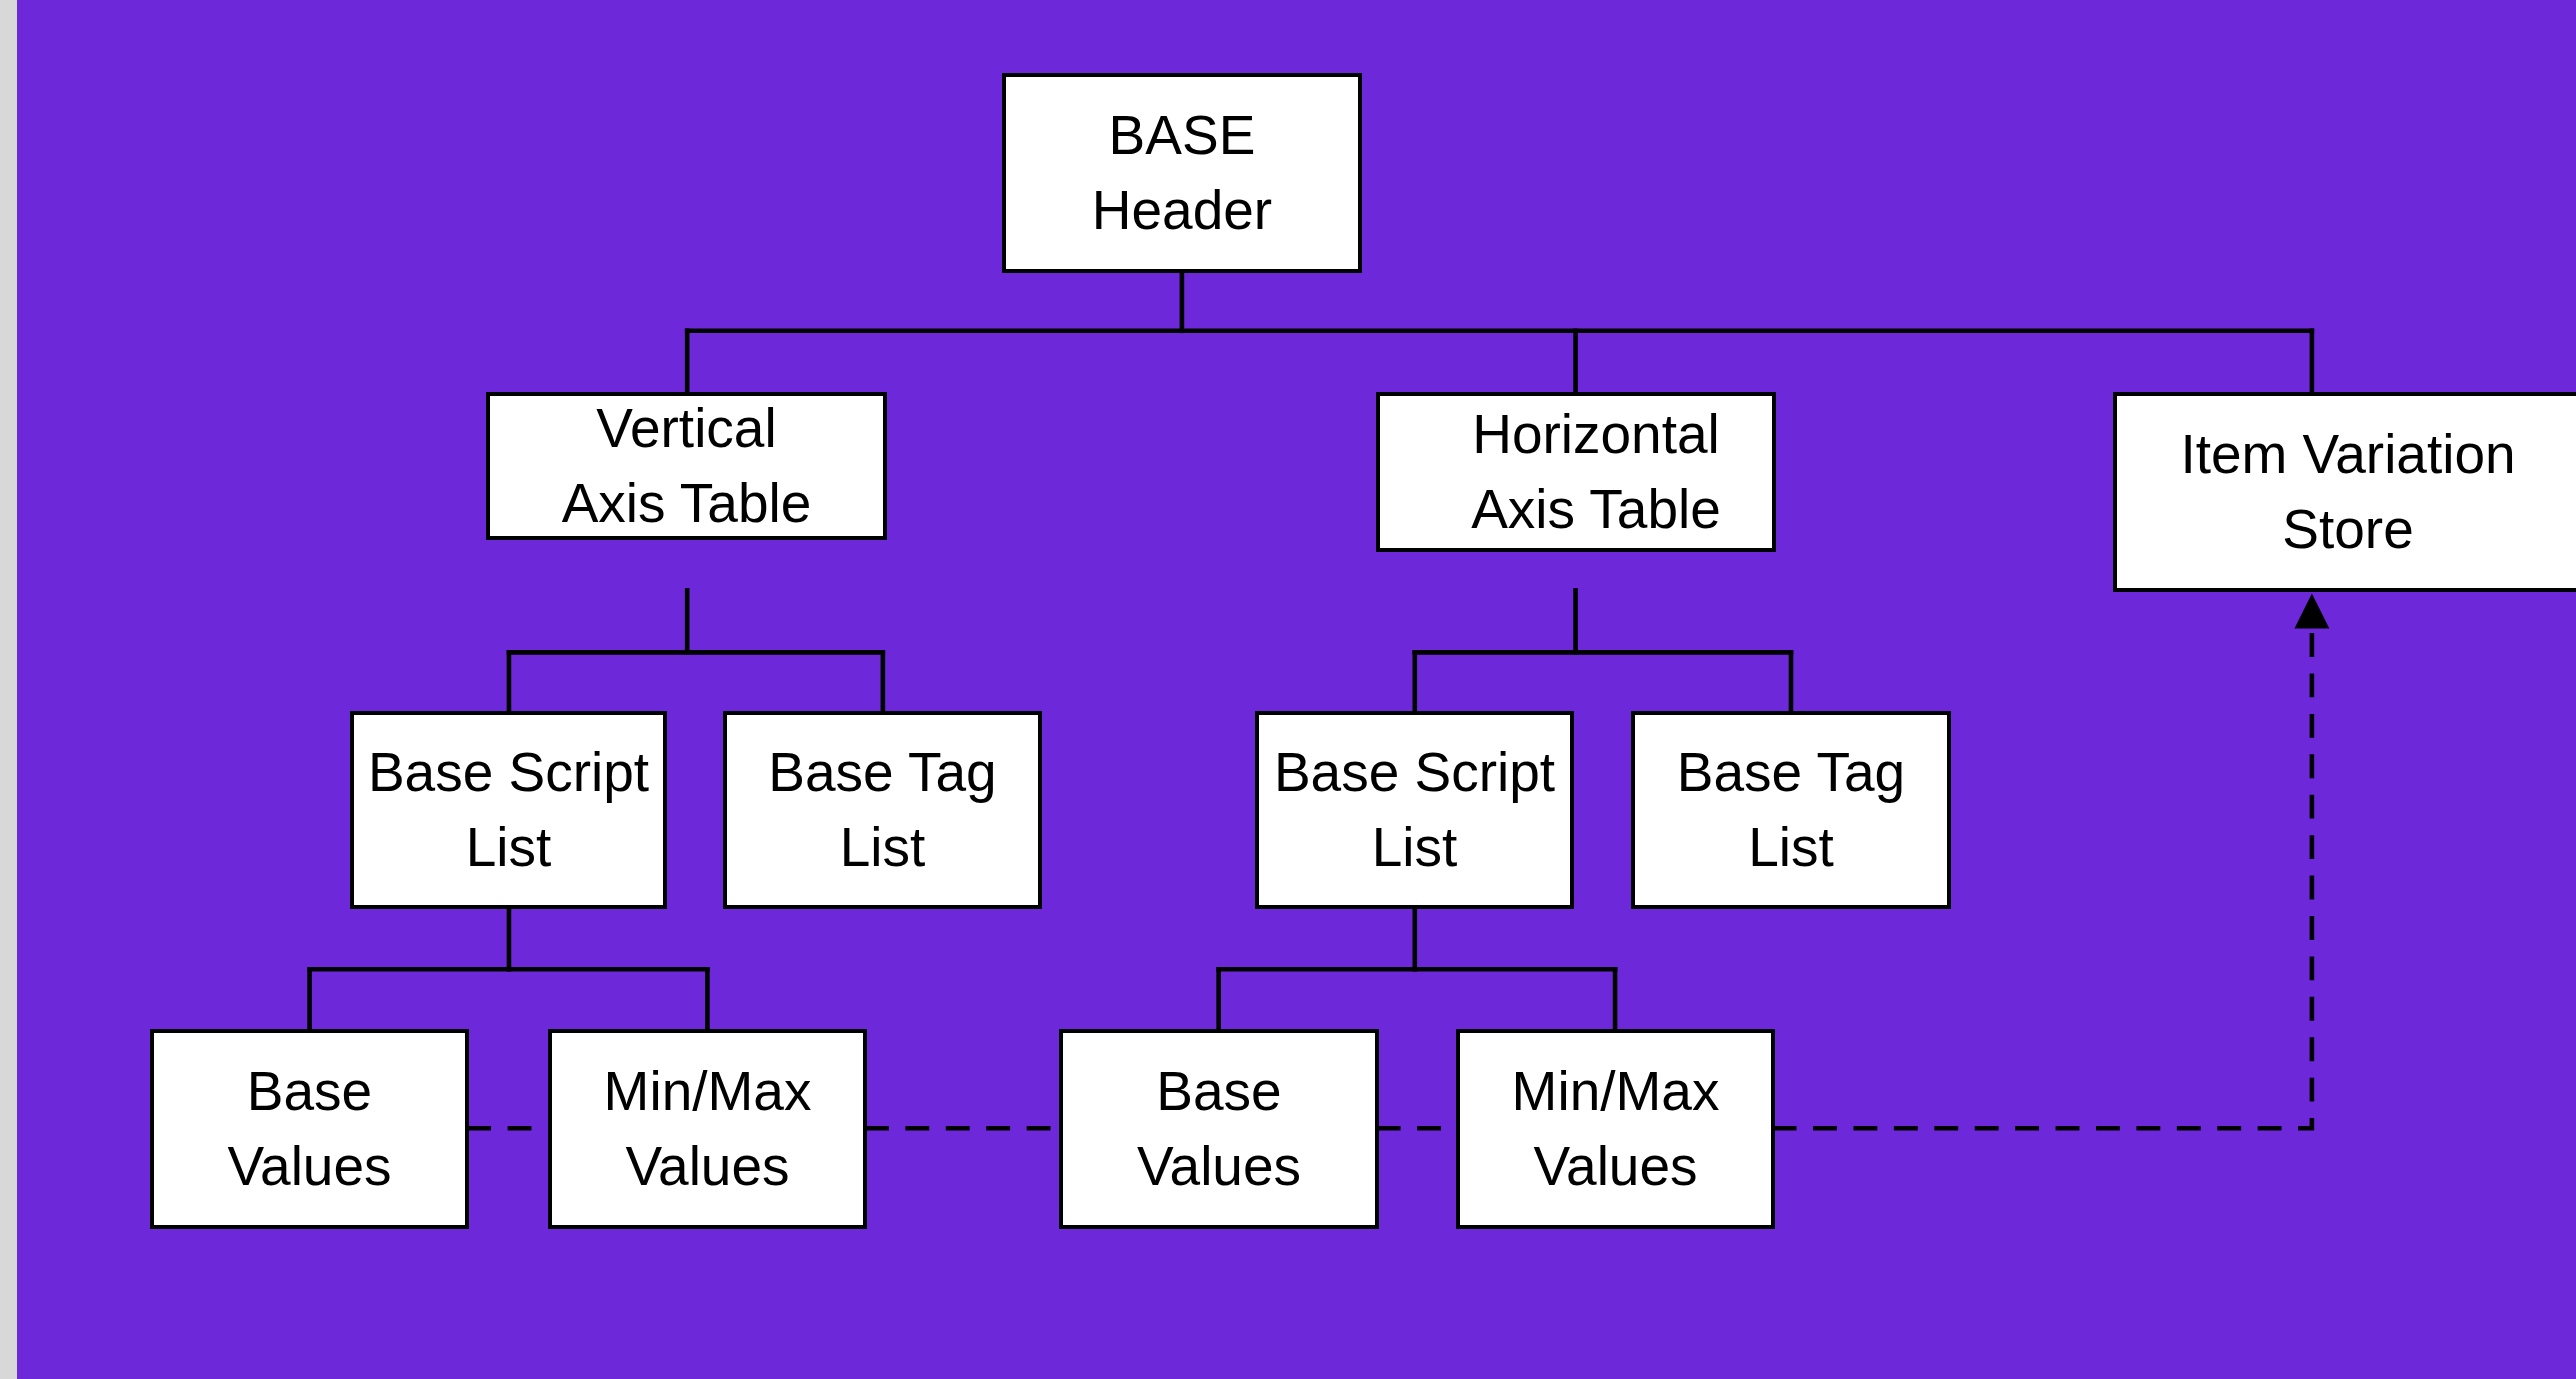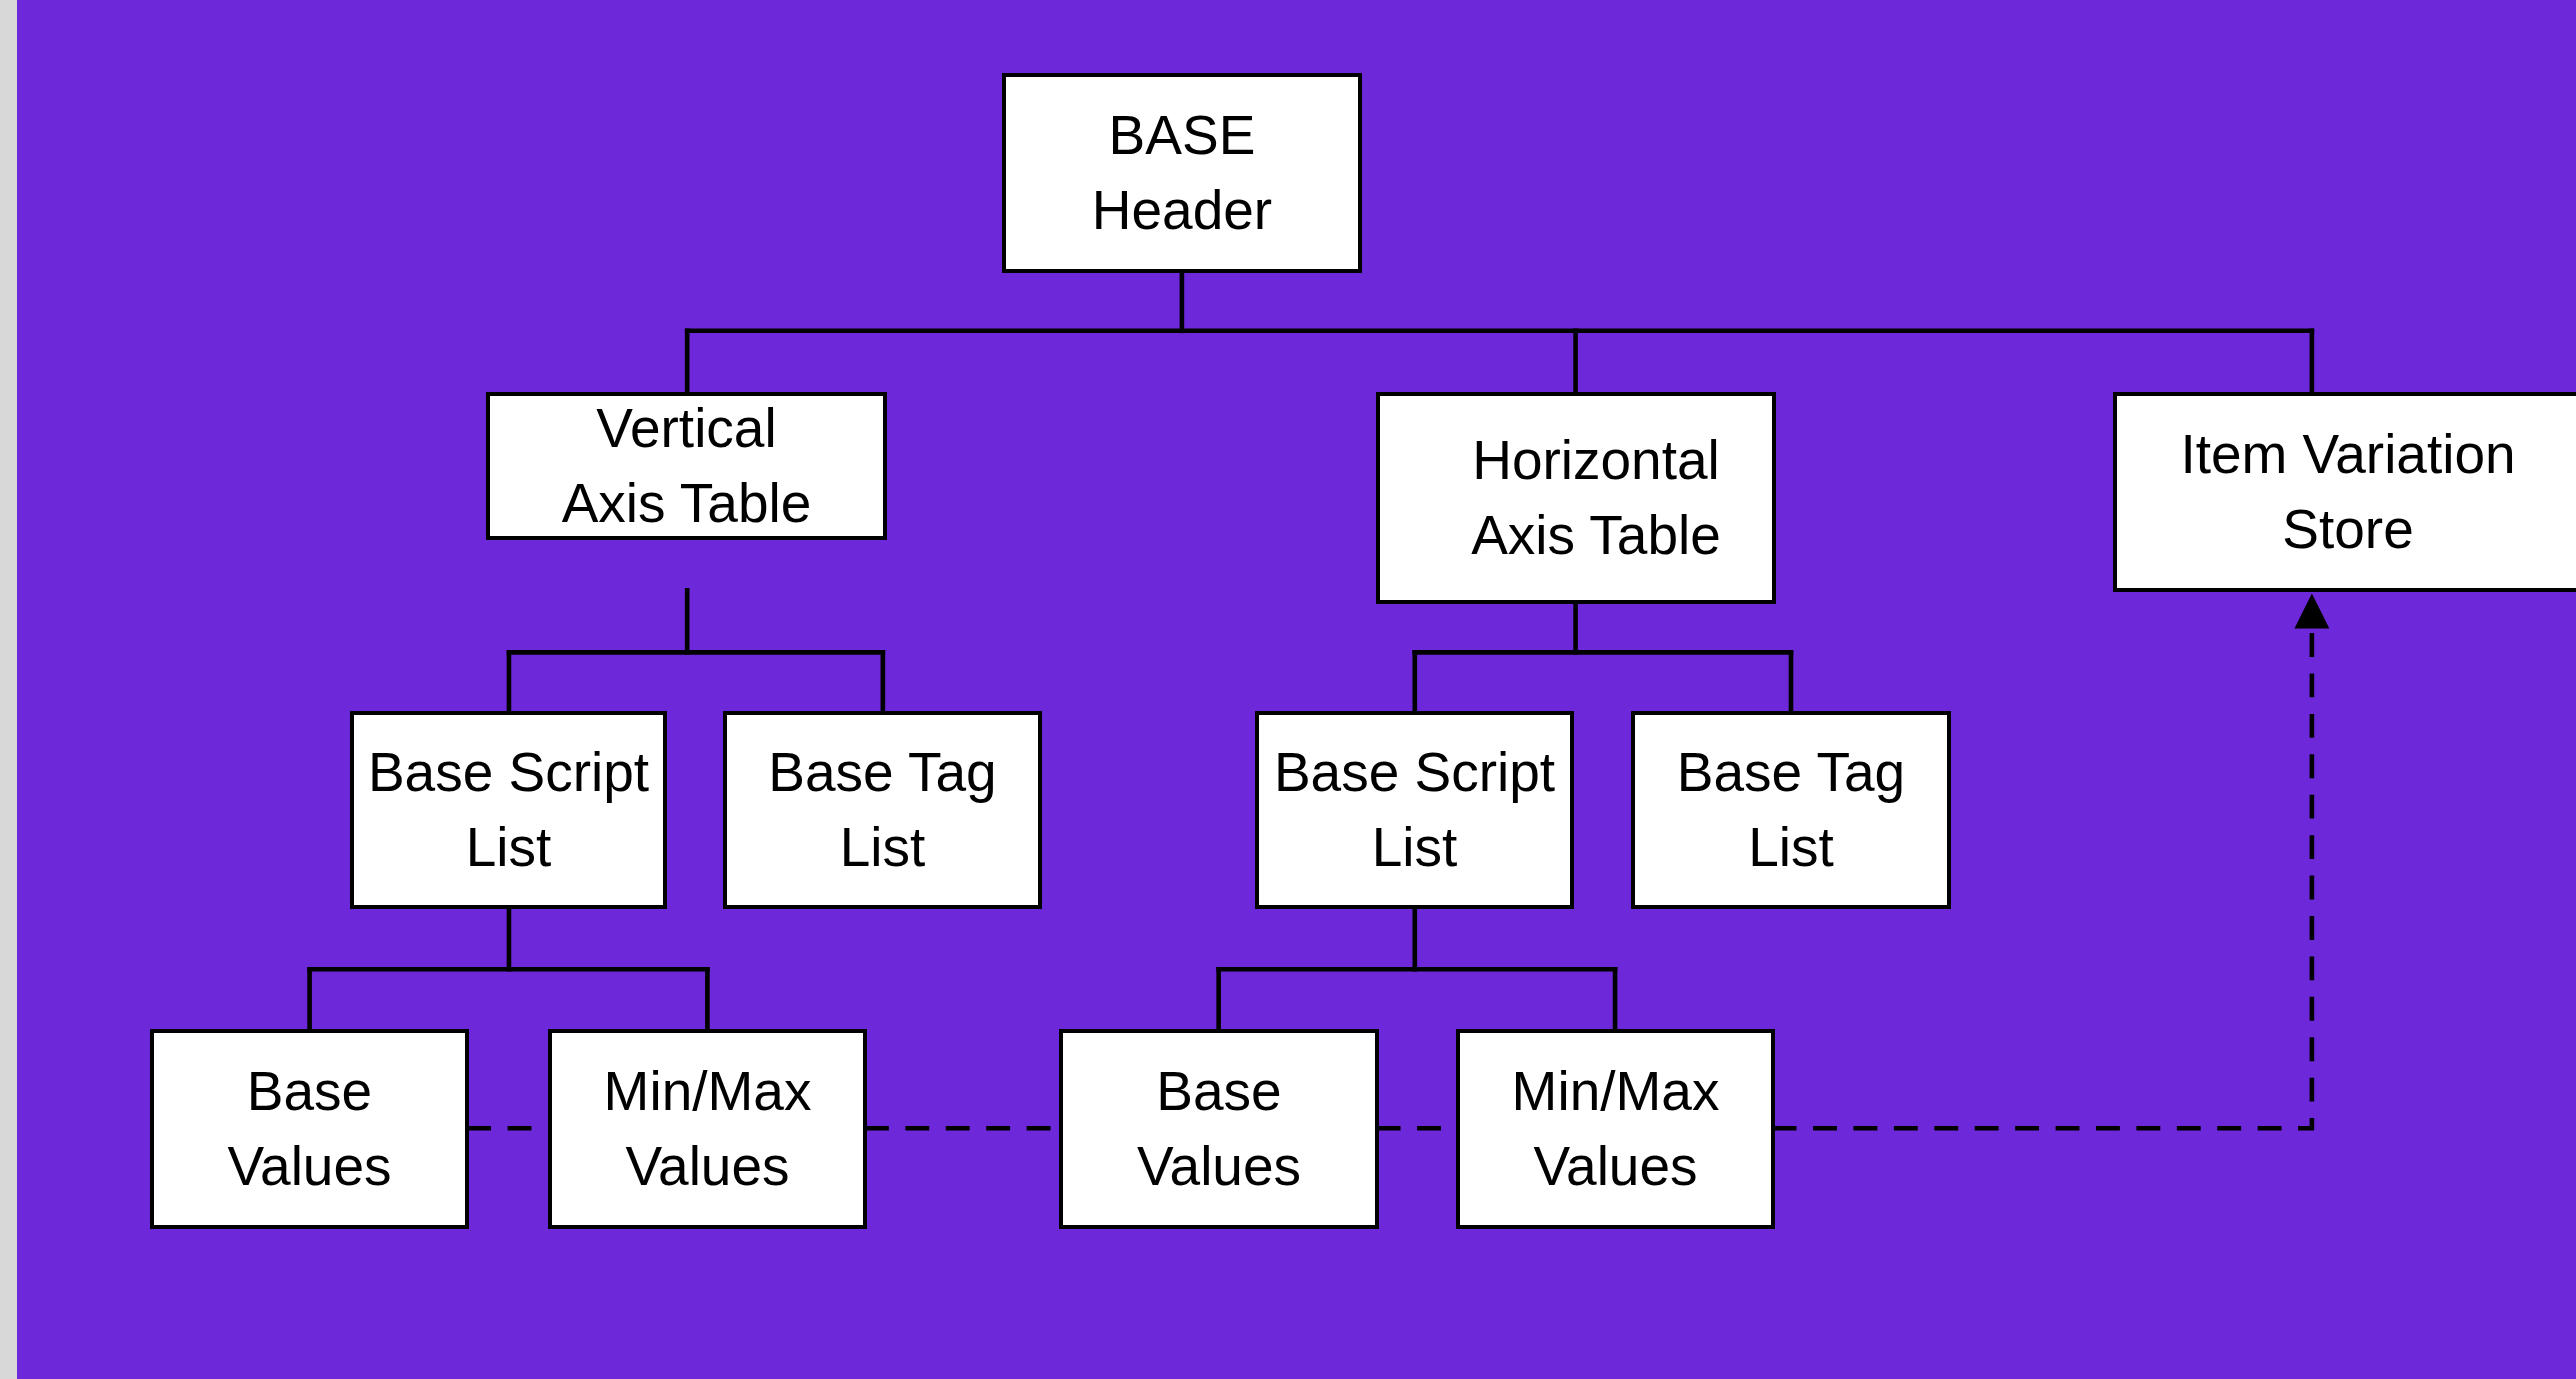--- a/index.html
+++ b/index.html
@@ -37,21 +37,21 @@
     align-items: center;
     justify-content: center;
     text-align: center;
     font-size: 55px;
     line-height: 1.36;
     white-space: pre;
   }
   
   #n-base-header          { left: 985px; top:   73px; width: 360px; height: 200px; }
   #n-vertical-axis-table  { left:  469px; top:  392px; width: 401px; height: 148px; }
-  #n-horizontal-axis-table{ left: 1359px; top:  392px; width: 400px; height: 212px; padding-left: 40px; }
+  #n-horizontal-axis-table{ left: 1359px; top:  392px; width: 400px; height: 160px; padding-left: 40px; }
   #n-item-variation-store { left: 2096px; top:  392px; width: 470px; height: 200px; }
   #n-base-script-list-v   { left:  333px; top:  711px; width: 317px; height: 198px; }
   #n-base-tag-list-v      { left:  706px; top:  711px; width: 319px; height: 198px; }
   #n-base-script-list-h   { left: 1238px; top:  711px; width: 319px; height: 198px; }
   #n-base-tag-list-h      { left: 1614px; top:  711px; width: 320px; height: 198px; }
   #n-base-values-v        { left:  133px; top: 1029px; width: 319px; height: 200px; }
   #n-minmax-values-v      { left:  531px; top: 1029px; width: 319px; height: 200px; }
   #n-base-values-h        { left: 1042px; top: 1029px; width: 320px; height: 200px; }
   #n-minmax-values-h      { left: 1439px; top: 1029px; width: 319px; height: 200px; }
 </style>

